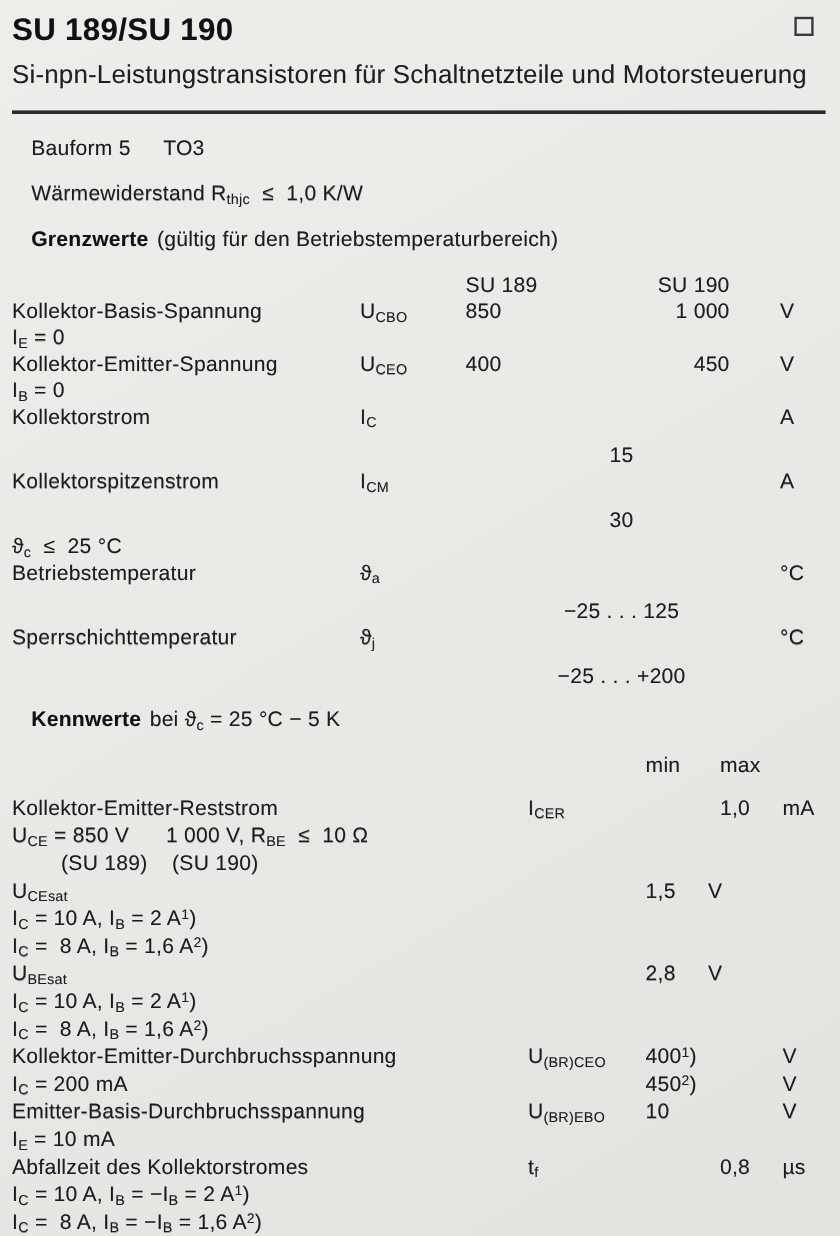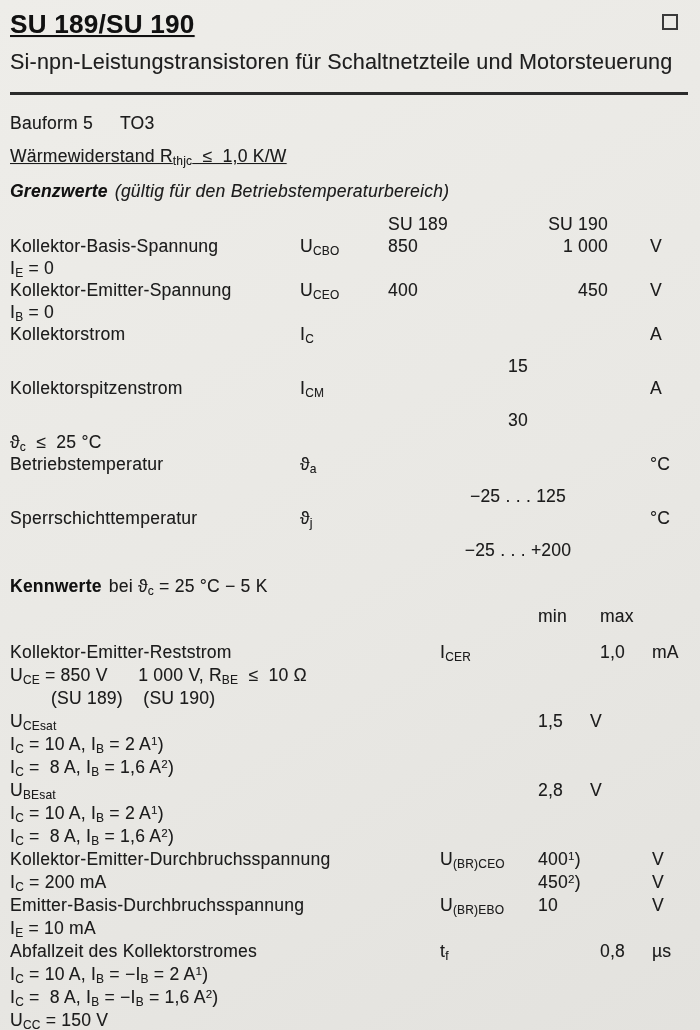--- a/index.html
+++ b/index.html
@@ -13,36 +13,36 @@
   .page {
     width: 700px; height: 1030px;
     padding: 8px 10px 0 10px;
     overflow: hidden;
     background: linear-gradient(150deg, #eeede9 0%, #e9e8e4 55%, #e3e2de 100%);
     text-shadow: 0.2px 0.2px 0 rgba(25,25,25,0.35);
   }
   .titlebar { display: flex; justify-content: space-between; align-items: flex-start; }
   h1 {
     margin: 0; font-size: 26px; line-height: 32px; font-weight: 700;
-    letter-spacing: 0.3px; color: #111; text-decoration: underline;
+    letter-spacing: 0.3px; color: #111;
   }
   .corner-box {
     width: 16px; height: 16px; border: 2px solid #3a3a3a;
     margin: 6px 12px 0 0; background: transparent;
   }
   .subtitle {
     margin: 8px 0 0 0; font-size: 21.5px; line-height: 29px;
     max-width: 672px; letter-spacing: 0.2px; color: #1f1f1f; font-weight: 400;
   }
   .rule { height: 3px; background: #2b2b2b; margin: 15px 2px 0 0; }
-  .line { margin: 0; font-size: 17.5px; line-height: 22px; letter-spacing: 0.25px; white-space: pre; }
+  .line { margin: 16px; font-size: 17.5px; line-height: 22px; letter-spacing: 0.25px; white-space: pre; }
   .bauform { margin-top: 17px; }
   .b-val { margin-left: 27px; }
-  .thermal { margin-top: 11px; text-decoration: underline; }
-  .sec-head { margin-top: 13px; font-style: italic; }
+  .thermal { margin-top: 11px; }
+  .sec-head { margin-top: 13px; }
   strong { font-weight: 700; color: #111; }
   .note { margin-left: 7px; }
   .k-sec { margin-top: 14px; }
 
   .g-grid {
     display: grid; grid-template-columns: 290px 88px 100px 120px 1fr;
     font-size: 17.5px; line-height: 22px; letter-spacing: 0.25px; white-space: pre;
   }
   .g-head { margin-top: 11px; }
   .v2 { text-align: right; }

